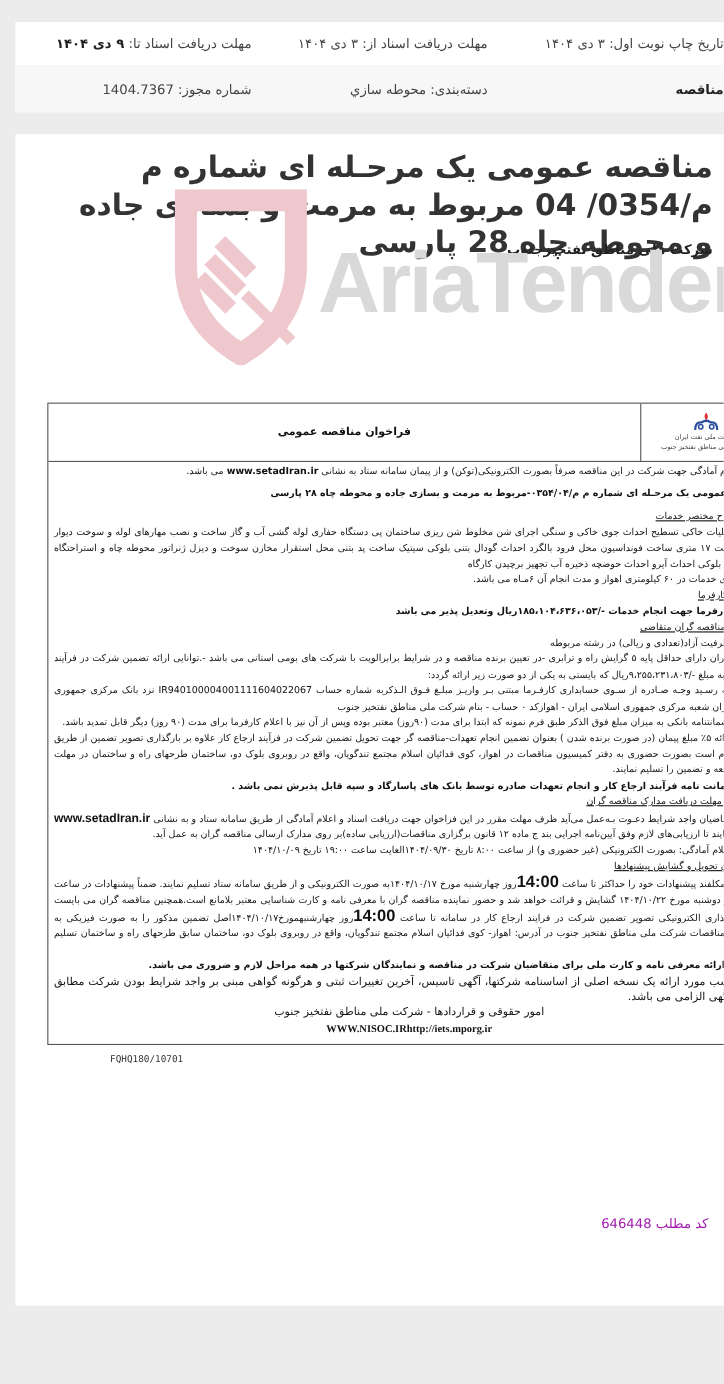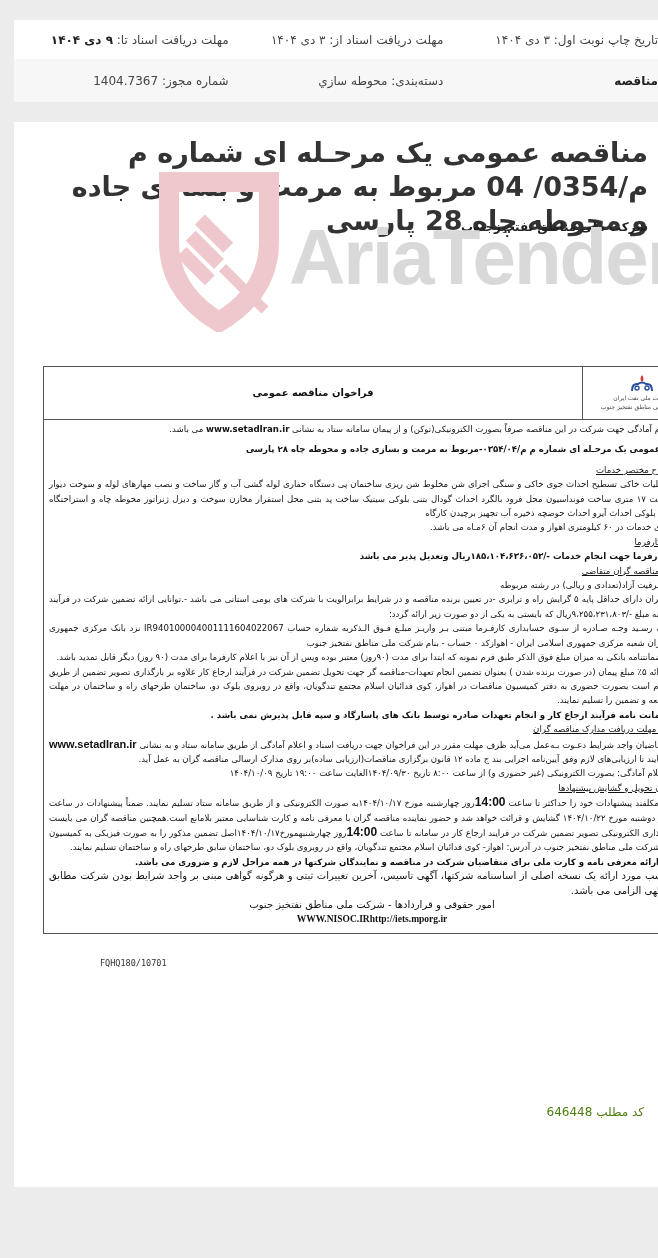--- a/index.html
+++ b/index.html
@@ -24,28 +24,28 @@
   .doc { position: absolute; left: 29px; top: 244px; width: 658px; border: 1px solid #555; background: transparent; font-size: 8.6px; color: #111; line-height: 14.4px; font-family: "DejaVu Sans", sans-serif; }
   .doc-head { display: flex; height: 53px; border-bottom: 1px solid #555; }
   .doc-logo { width: 118px; border-left: 1px solid #555; display: flex; flex-direction: column; align-items: center; justify-content: center; font-size: 6px; color: #444; line-height: 9px; }
   .doc-head-title { flex: 1; display: flex; align-items: center; justify-content: center; font-size: 10px; font-weight: bold; }
   .doc-body { padding: 2px 5px 4px 5px; text-align: justify; }
   .doc-body p { margin: 0; }
   .b { font-weight: bold; }
   .u { text-decoration: underline; font-weight: normal; }
   .sec { font-weight: bold; margin-top: 3px; }
   .url-big { font-weight: bold; font-size: 11px; font-family: "Liberation Sans", sans-serif; direction: ltr; unicode-bidi: embed; }
-  .time-big { font-weight: bold; font-size: 12px; font-family: "Liberation Sans", sans-serif; }
+  .time-big { font-weight: bold; font-size: 15px; font-family: "Liberation Sans", sans-serif; }
   .gap { height: 6px; }
   .doc-sign { text-align: center; font-weight: normal; font-size: 10px; margin-top: 3px; }
   .doc-web { text-align: center; font-family: "Liberation Serif", serif; font-size: 9.5px; font-weight: bold; direction: ltr; padding-bottom: 2px; }
   .small { font-size: 10px; }
 
   .fqh { position: absolute; left: 86px; top: 836px; font-family: "DejaVu Sans Mono", monospace; font-size: 8.5px; color: #333; direction: ltr; }
-  .code { position: absolute; right: 14px; top: 983px; font-size: 12px; color: #4d7c0f; }
+  .code { position: absolute; right: 14px; top: 983px; font-size: 12px; color: #a21caf; }
 </style>
 </head>
 <body>
 
 <div class="info-card">
   <div class="info-row">
     <div class="info-cell">
       <span>تاریخ چاپ نوبت اول:</span>
       <span>۳ دی ۱۴۰۴</span>
     </div>

